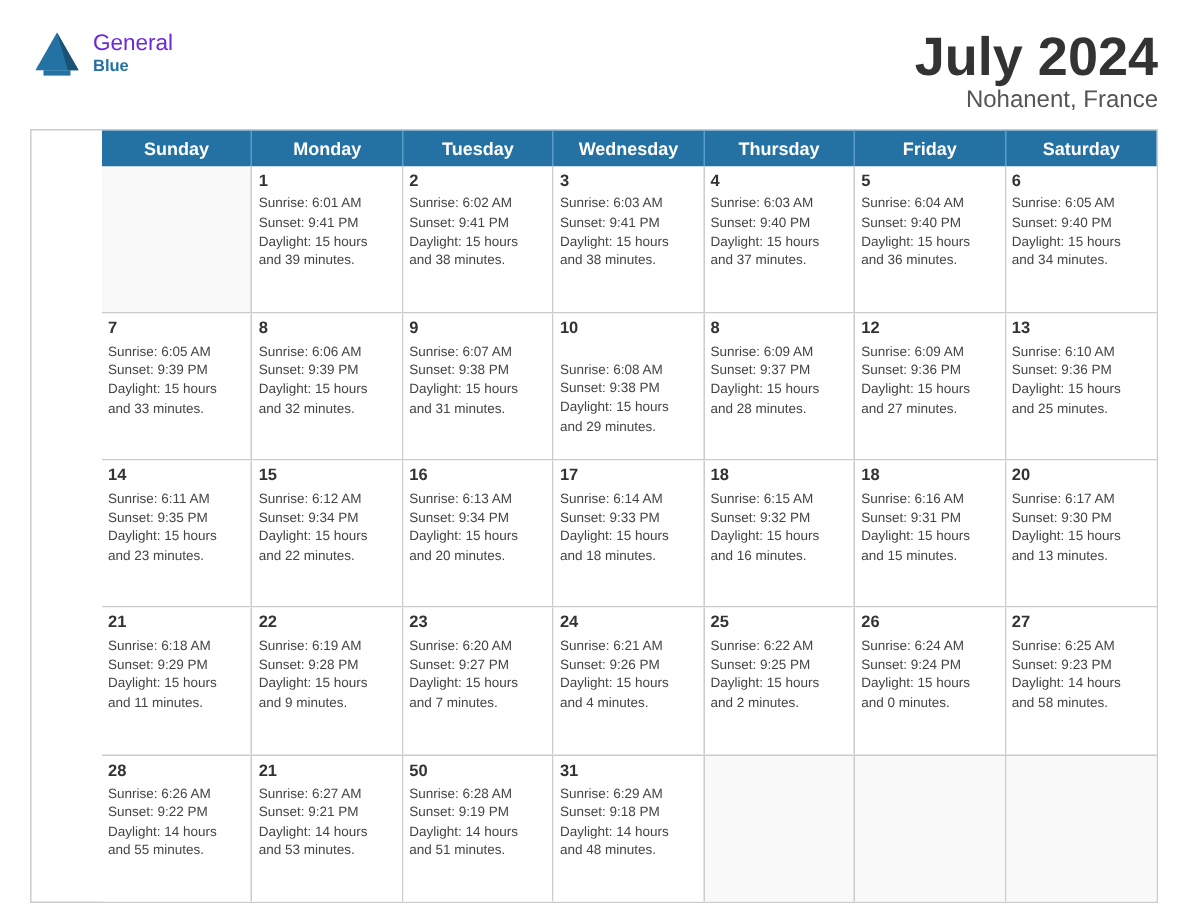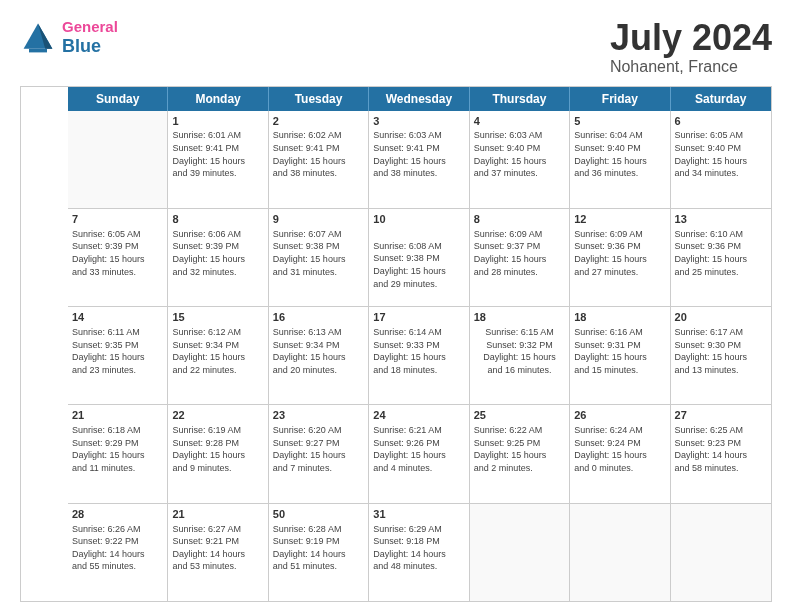--- a/index.html
+++ b/index.html
@@ -32,20 +32,21 @@
       font-size: 15px;
       font-weight: bold;
       color: #333;
       line-height: 1.2;
     }
     .logo-icon {
       width: 36px;
       height: 36px;
     }
     .title-block {
+      text-align: right;
     }
     .main-title {
       font-size: 36px;
       font-weight: bold;
       color: #333;
       line-height: 1.1;
     }
     .subtitle {
       font-size: 16px;
       color: #555;
@@ -113,22 +114,22 @@
 
 <div class="page">
   <div class="header">
     <div class="logo">
       <svg class="logo-icon" viewBox="0 0 40 40">
         <polygon points="20,4 36,32 4,32" fill="#2471a3"></polygon>
         <polygon points="20,4 36,32 28,32" fill="#1a5276"></polygon>
         <rect x="10" y="32" width="20" height="4" fill="#2471a3"></rect>
       </svg>
       <div class="logo-text">
-        <div style="color:#ec4899;font-weight:bold;font-size:15px;">General</div>
-        <div style="color:#2471a3;font-weight:bold;font-size:18px;">Blue</div>
+        <div style="color:#6d28d9;font-weight:normal;font-size:15px;">General</div>
+        <div style="color:#2471a3;font-weight:bold;font-size:11px;">Blue</div>
       </div>
     </div>
     <div class="title-block">
       <div class="main-title">July 2024</div>
       <div class="subtitle">Nohanent, France</div>
     </div>
   </div>
 
   <div class="calendar">
     <div class="cal-header">
@@ -261,21 +262,21 @@
           </div>
           <div class="cal-cell">
             <span class="day-num">17</span>
             <div class="cell-info" style="white-space: pre-line;">Sunrise: 6:14 AM
 Sunset: 9:33 PM
 Daylight: 15 hours
 and 18 minutes.</div>
           </div>
           <div class="cal-cell">
             <span class="day-num">18</span>
-            <div class="cell-info" style="white-space: pre-line; text-align: center;">Sunrise: 6:15 AM
+            <div class="cell-info" style="white-space: pre-line;">Sunrise: 6:15 AM
 Sunset: 9:32 PM
 Daylight: 15 hours
 and 16 minutes.</div>
           </div>
           <div class="cal-cell">
             <span class="day-num">18</span>
             <div class="cell-info" style="white-space: pre-line;">Sunrise: 6:16 AM
 Sunset: 9:31 PM
 Daylight: 15 hours
 and 15 minutes.</div>

